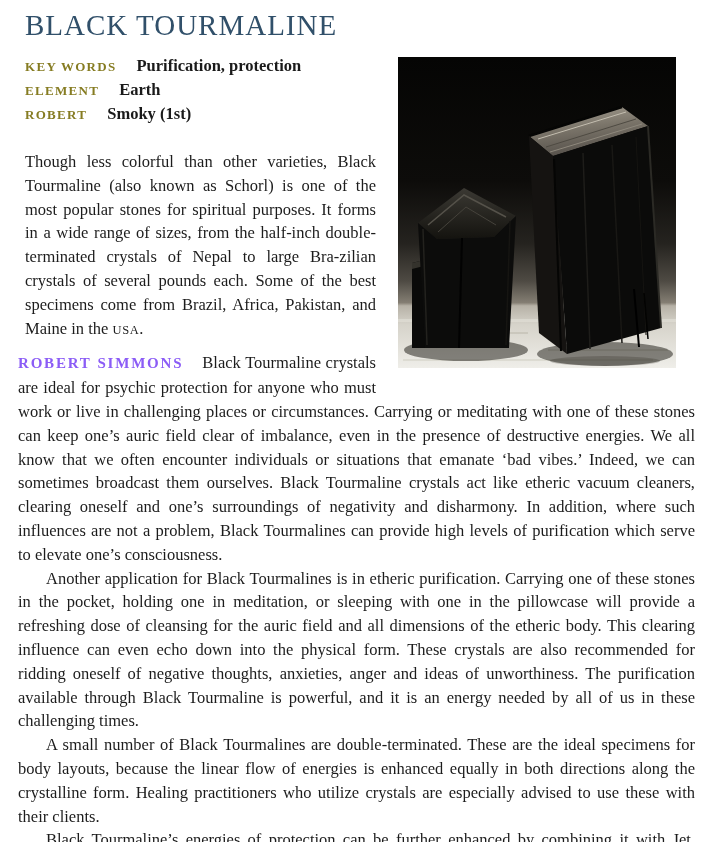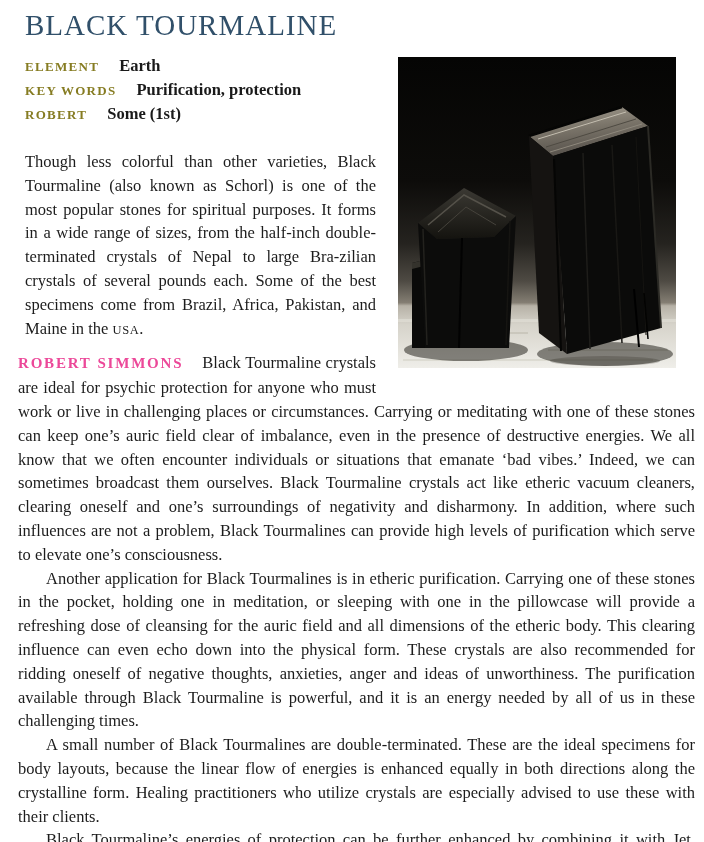--- a/index.html
+++ b/index.html
@@ -70,21 +70,21 @@
     font-size: 12.5px;
     letter-spacing: 0.6px;
   }
   p.simmons-lead {
     margin-top: 9px;
   }
   .author-label {
     font-weight: 700;
     font-size: 15px;
     letter-spacing: 1.8px;
-    color: #ec4899;
+    color: #8b5cf6;
     margin-right: 19px;
     white-space: nowrap;
   }
   p.indented {
     text-indent: 28px;
   }
 </style>
 </head>
 <body>
 
@@ -156,27 +156,27 @@
         <line x1="250" y1="69" x2="263" y2="271" stroke="#2b2a25" stroke-width="2"></line>
         <path d="M236,232 L241,290" stroke="#000000" stroke-width="2" fill="none"></path>
         <path d="M246,236 L250,282" stroke="#030302" stroke-width="1.5" fill="none"></path>
         <path d="M156,102 L163,294" stroke="#050504" stroke-width="2" fill="none"></path>
       </g>
     </svg>
   </figure>
 
   <div class="attrs">
     <div class="attr-row">
+      <span class="attr-label">KEY WORDS</span><span class="attr-value">Purification, protection</span>
+    </div>
+    <div class="attr-row">
       <span class="attr-label">ELEMENT</span><span class="attr-value">Earth</span>
     </div>
     <div class="attr-row">
-      <span class="attr-label">KEY WORDS</span><span class="attr-value">Purification, protection</span>
-    </div>
-    <div class="attr-row">
-      <span class="attr-label">ROBERT</span><span class="attr-value">Some (1st)</span>
+      <span class="attr-label">ROBERT</span><span class="attr-value">Smoky (1st)</span>
     </div>
   </div>
 
   <p class="body-par intro"><span>Though less colorful than other varieties, Black Tourmaline (also known as Schorl) is one of the most popular stones for spiritual purposes. It forms in a wide range of sizes, from the half-inch double-terminated crystals of Nepal to large Bra-zilian crystals of several pounds each. Some of the best specimens come from Brazil, Africa, Pakistan, and Maine in the </span><span class="sc">USA</span><span>.</span></p>
 
   <p class="body-par simmons-lead"><span class="author-label">ROBERT SIMMONS</span><span>Black Tourmaline crystals are ideal for psychic protection for anyone who must work or live in challenging places or circumstances. Carrying or meditating with one of these stones can keep one’s auric field clear of imbalance, even in the presence of destructive energies. We all know that we often encounter individuals or situations that emanate ‘bad vibes.’ Indeed, we can sometimes broadcast them ourselves. Black Tourmaline crystals act like etheric vacuum cleaners, clearing oneself and one’s surroundings of negativity and disharmony. In addition, where such influences are not a problem, Black Tourmalines can provide high levels of purification which serve to elevate one’s consciousness.</span></p>
 
   <p class="body-par indented">Another application for Black Tourmalines is in etheric purification. Carrying one of these stones in the pocket, holding one in meditation, or sleeping with one in the pillowcase will provide a refreshing dose of cleansing for the auric field and all dimensions of the etheric body. This clearing influence can even echo down into the physical form. These crystals are also recommended for ridding oneself of negative thoughts, anxieties, anger and ideas of unworthiness. The purification available through Black Tourmaline is powerful, and it is an energy needed by all of us in these challenging times.</p>
 
   <p class="body-par indented">A small number of Black Tourmalines are double-terminated. These are the ideal specimens for body layouts, because the linear flow of energies is enhanced equally in both directions along the crystalline form. Healing practitioners who utilize crystals are especially advised to use these with their clients.</p>

